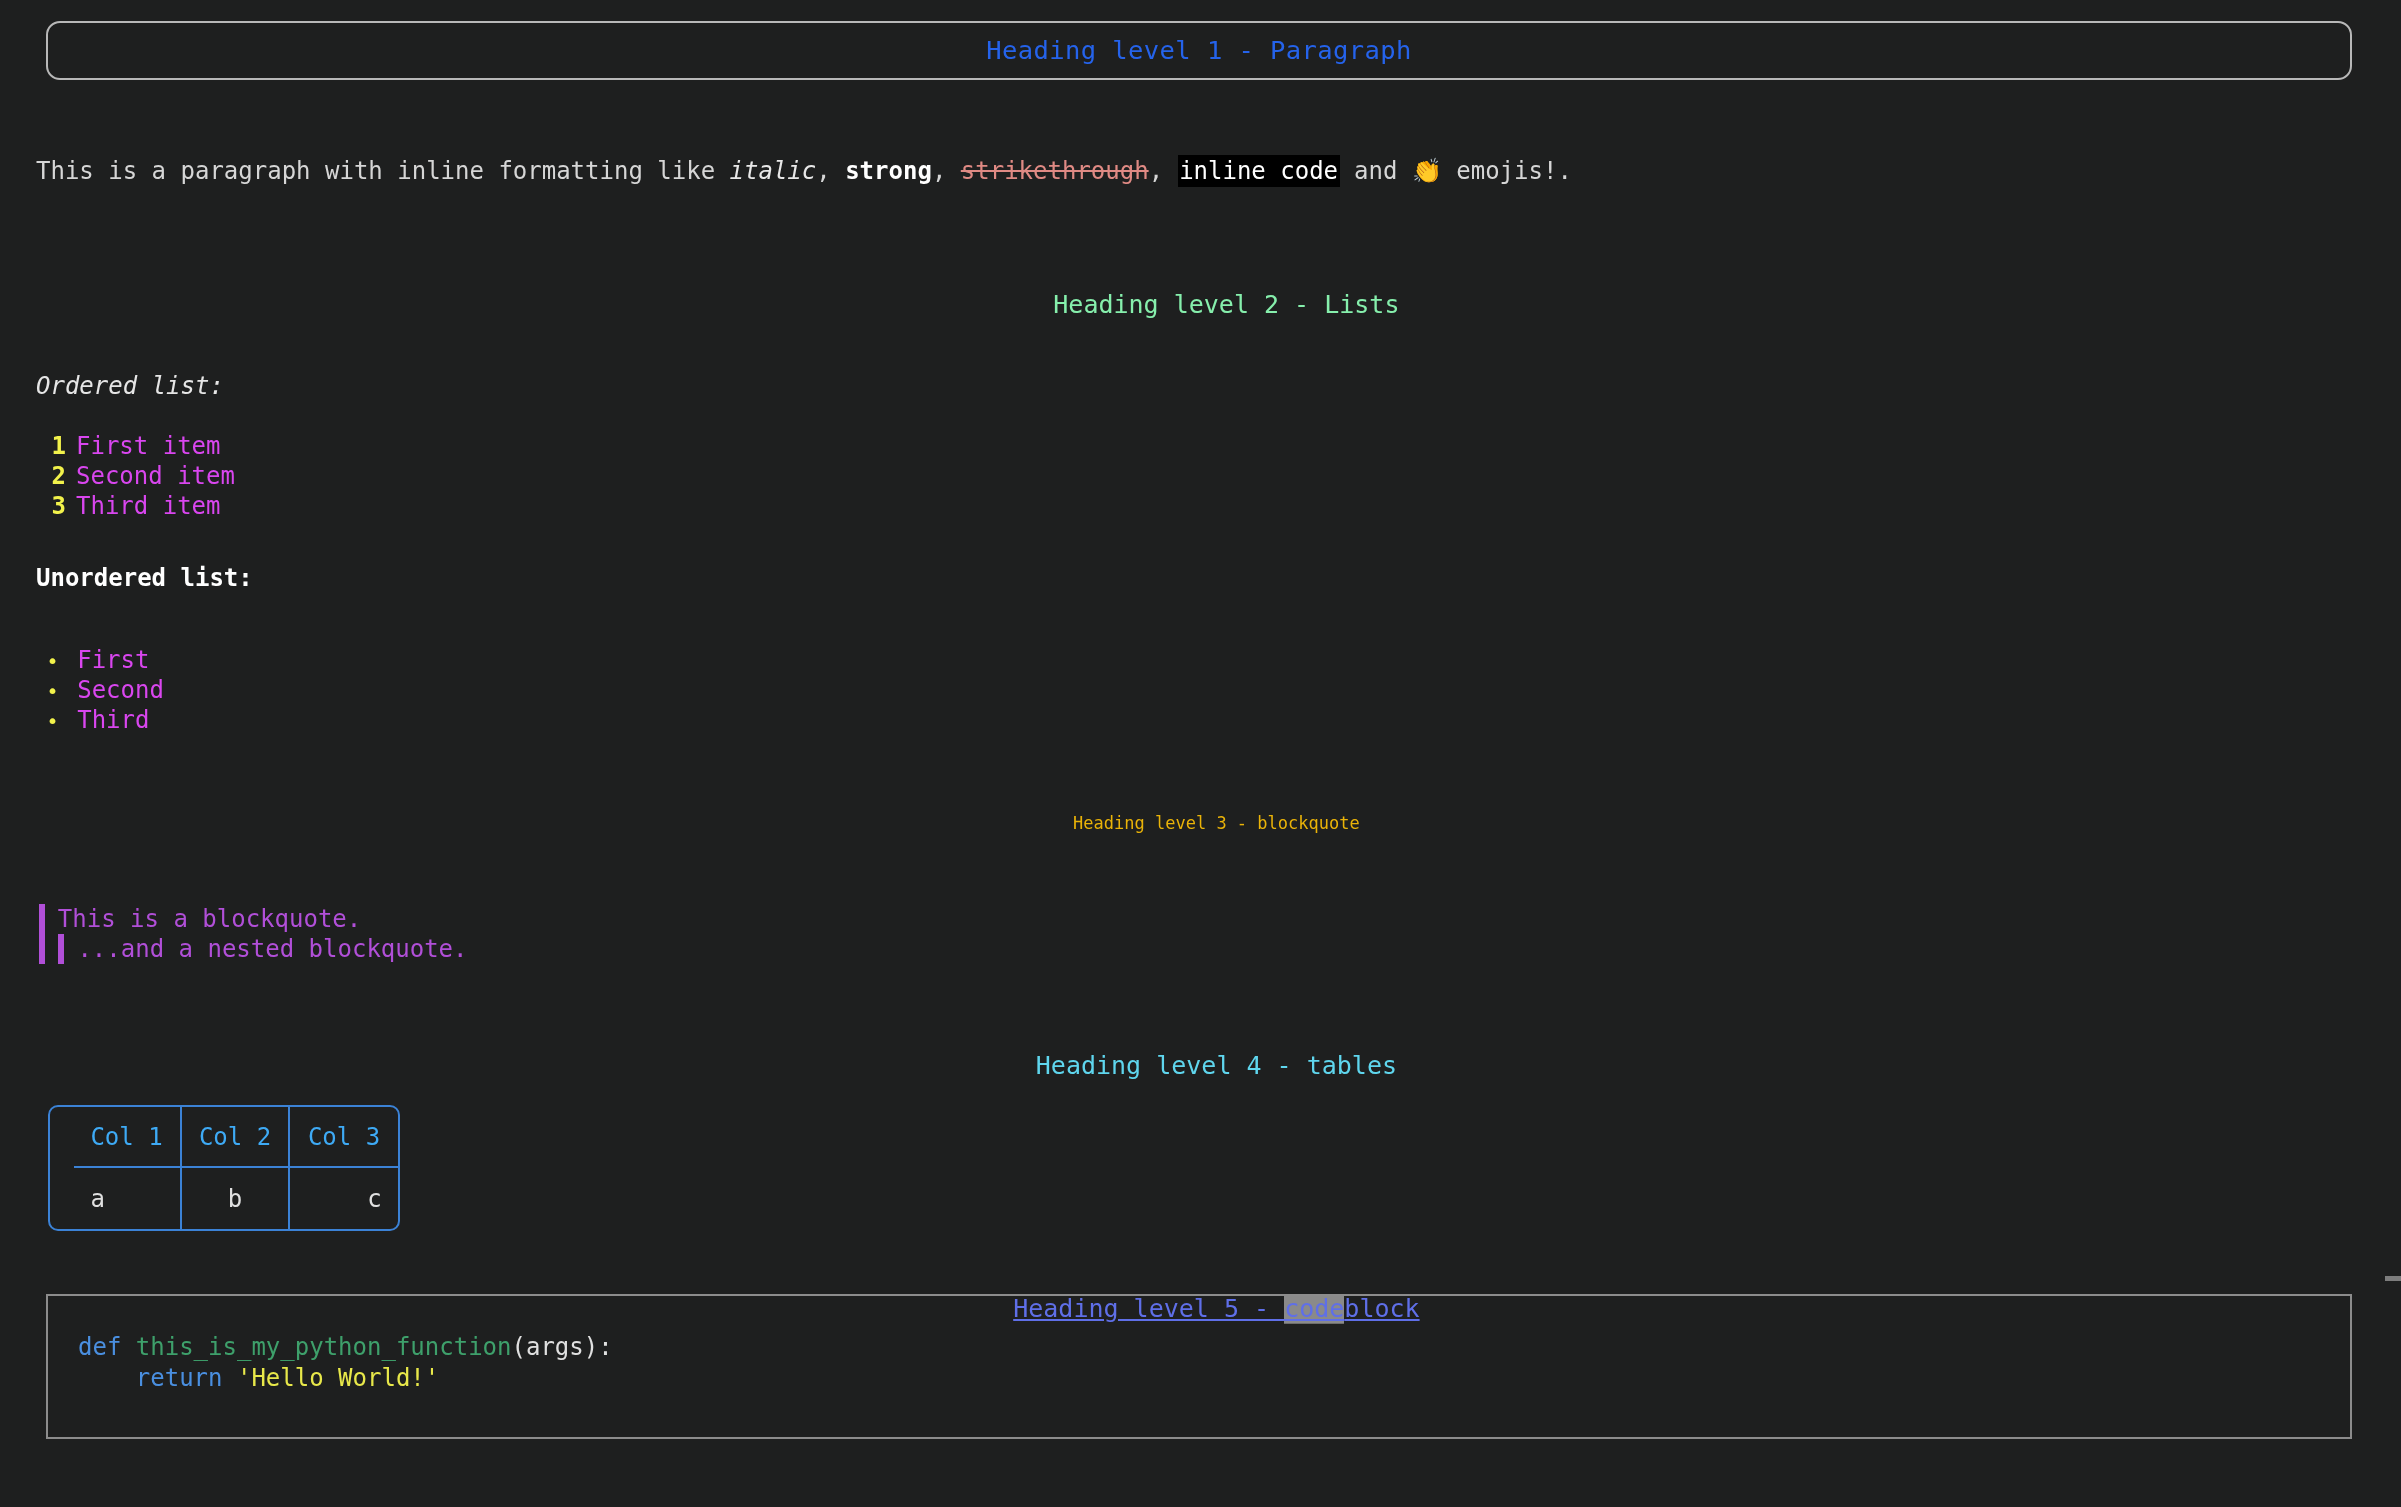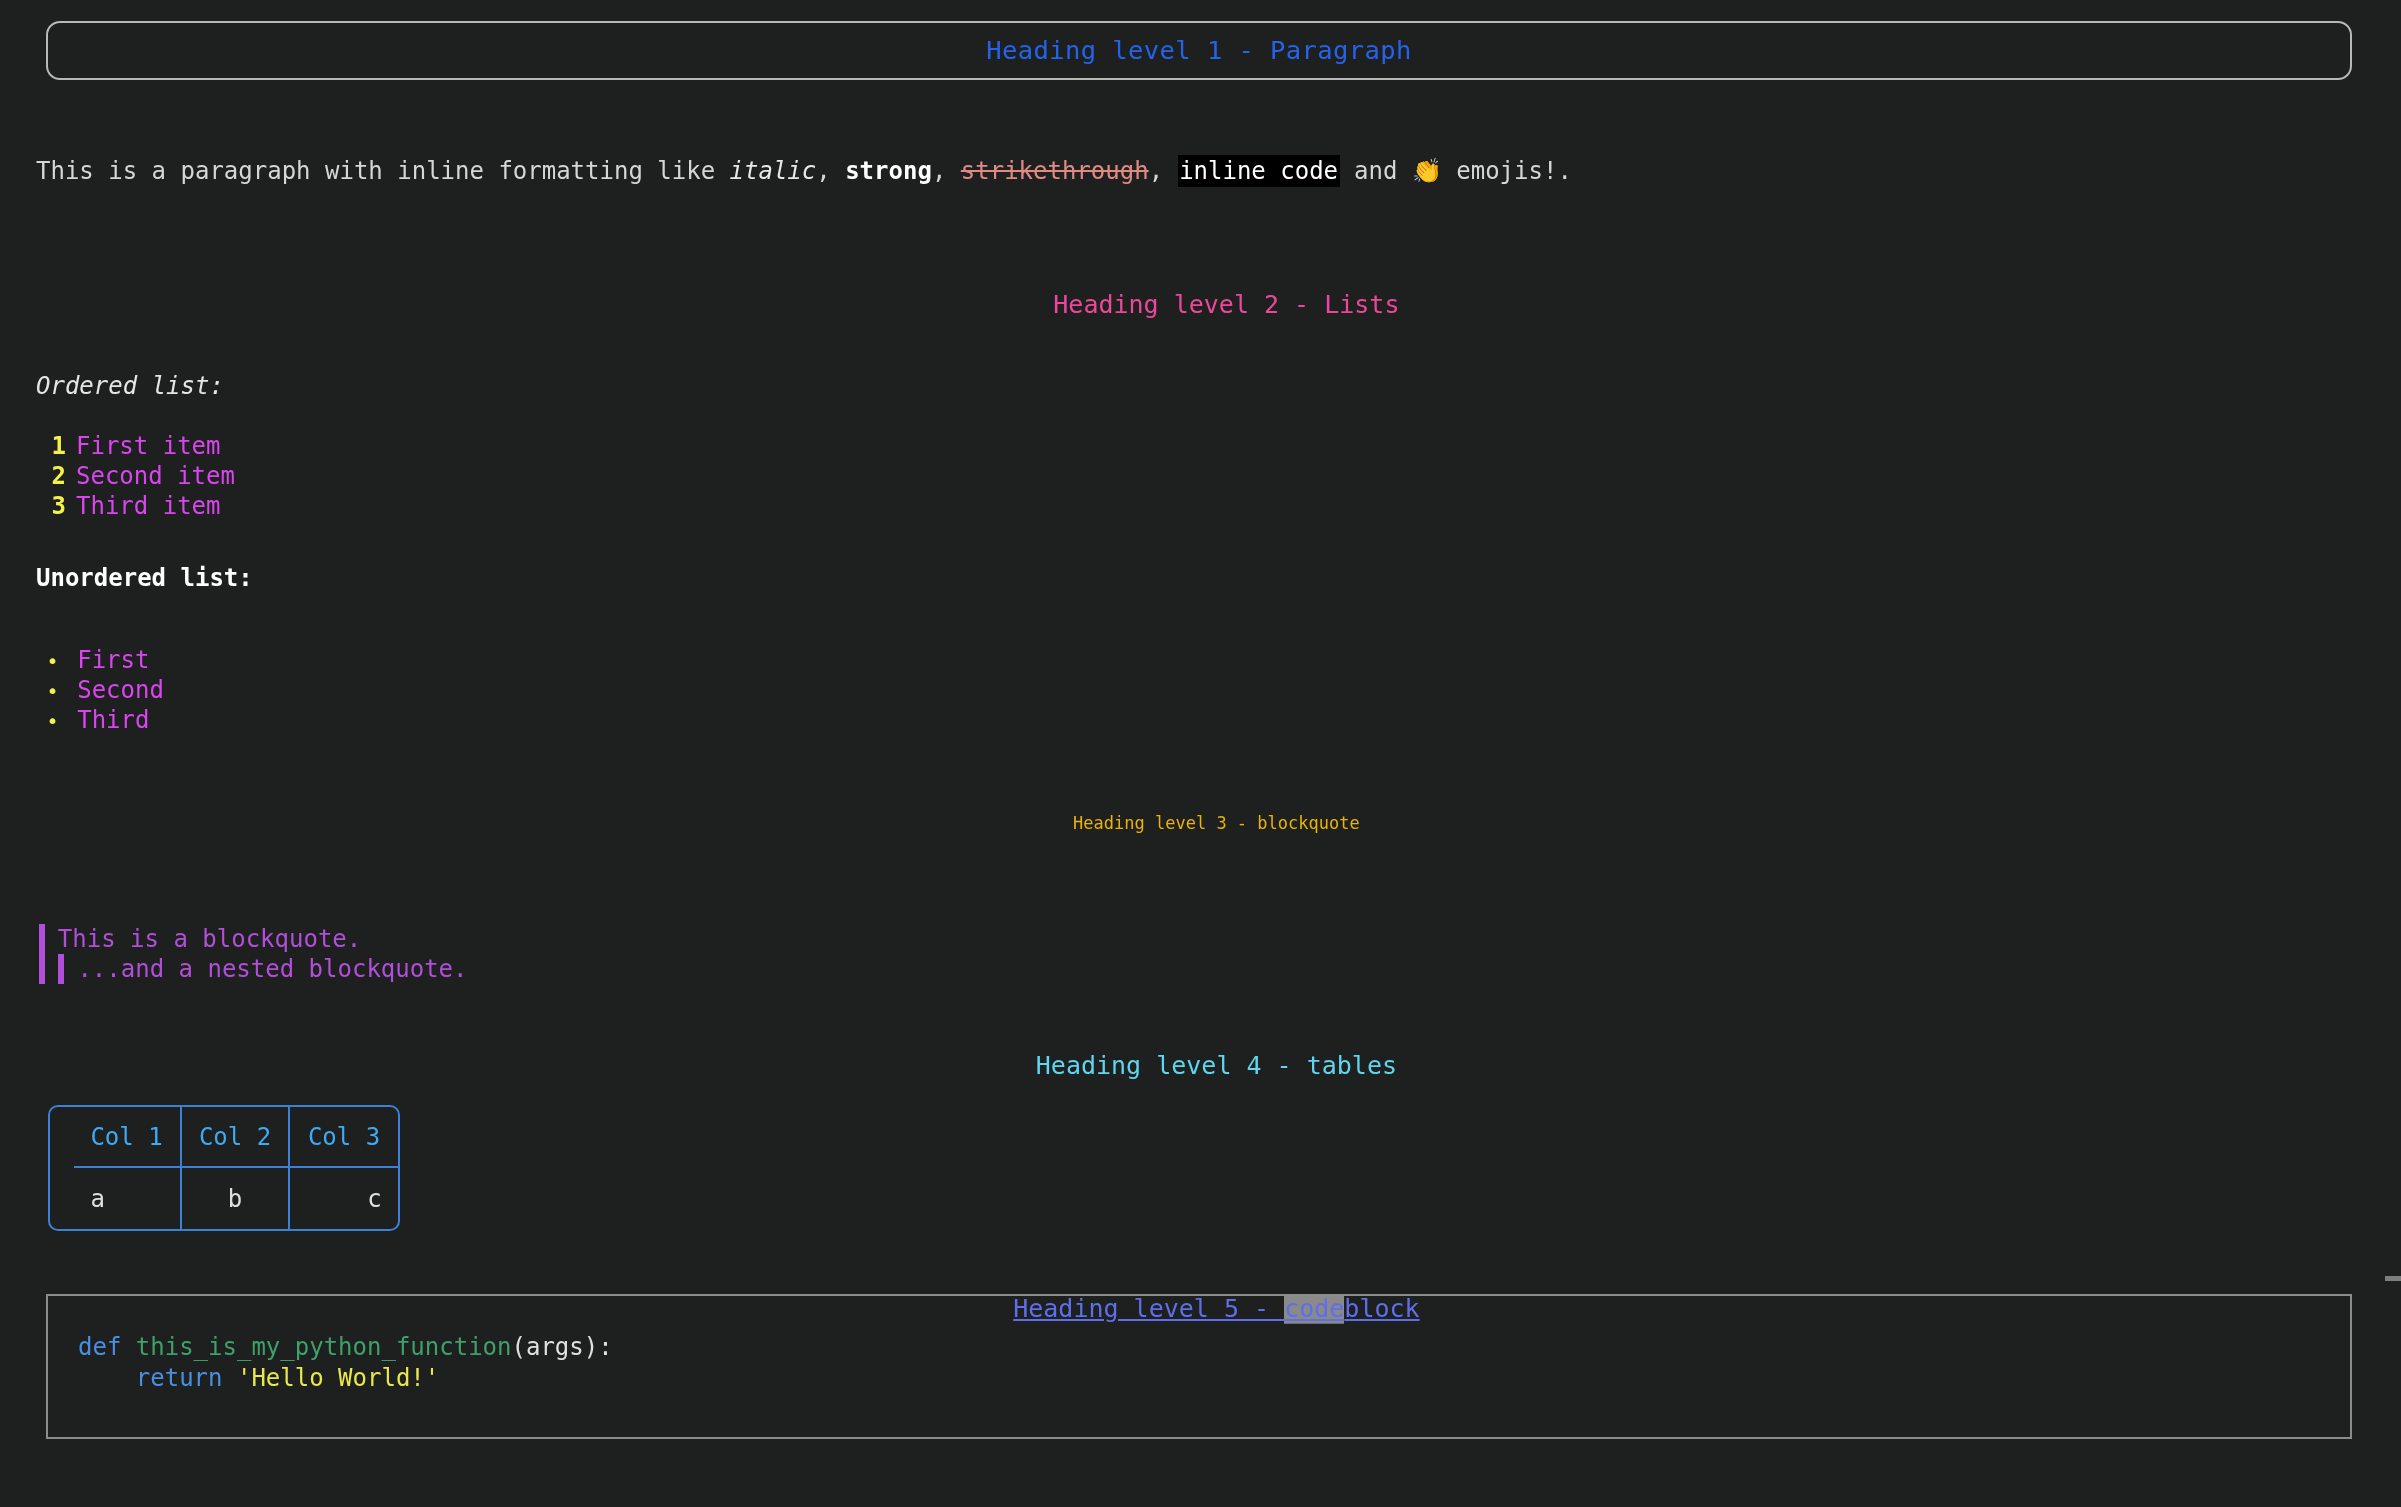--- a/index.html
+++ b/index.html
@@ -66,21 +66,21 @@
   .emoji { font-family: "DejaVu Sans", sans-serif; }
 
   
   .h-center {
     position: absolute;
     left: 0;
     width: 2375px;
     text-align: center;
     white-space: pre;
   }
-  .h2-text { color: #ec4899; font-size: 25px; margin-left: 20px; }
+  .h2-text { color: #86efac; font-size: 25px; margin-left: 20px; }
   .h3-text { color: #eab308; font-size: 17px; }
   .h4-text { color: #5fd6ee; font-size: 25px; }
   .h5-text { color: #5f6fe8; font-size: 25px; text-decoration: underline; }
   .inline-code-gray {
     background: #8a8a8a;
     color: #5f6fe8;
     border-bottom: 1.6px solid #6d6d6d;
   }
 
   
@@ -118,21 +118,20 @@
     margin-right: 8.2px;
     font-size: 20px;
   }
   .li-text { color: #d946ef; font-size: 24px; }
 
   
   .bq {
     position: absolute;
     left: 39px;
     top: 904px;
-    margin-top: 20px;
   }
   .bq-row {
     display: flex;
     align-items: stretch;
     height: 30px;
   }
   .bq-bar {
     width: 5.8px;
     background: #b14fd8;
     margin-right: 13px;

